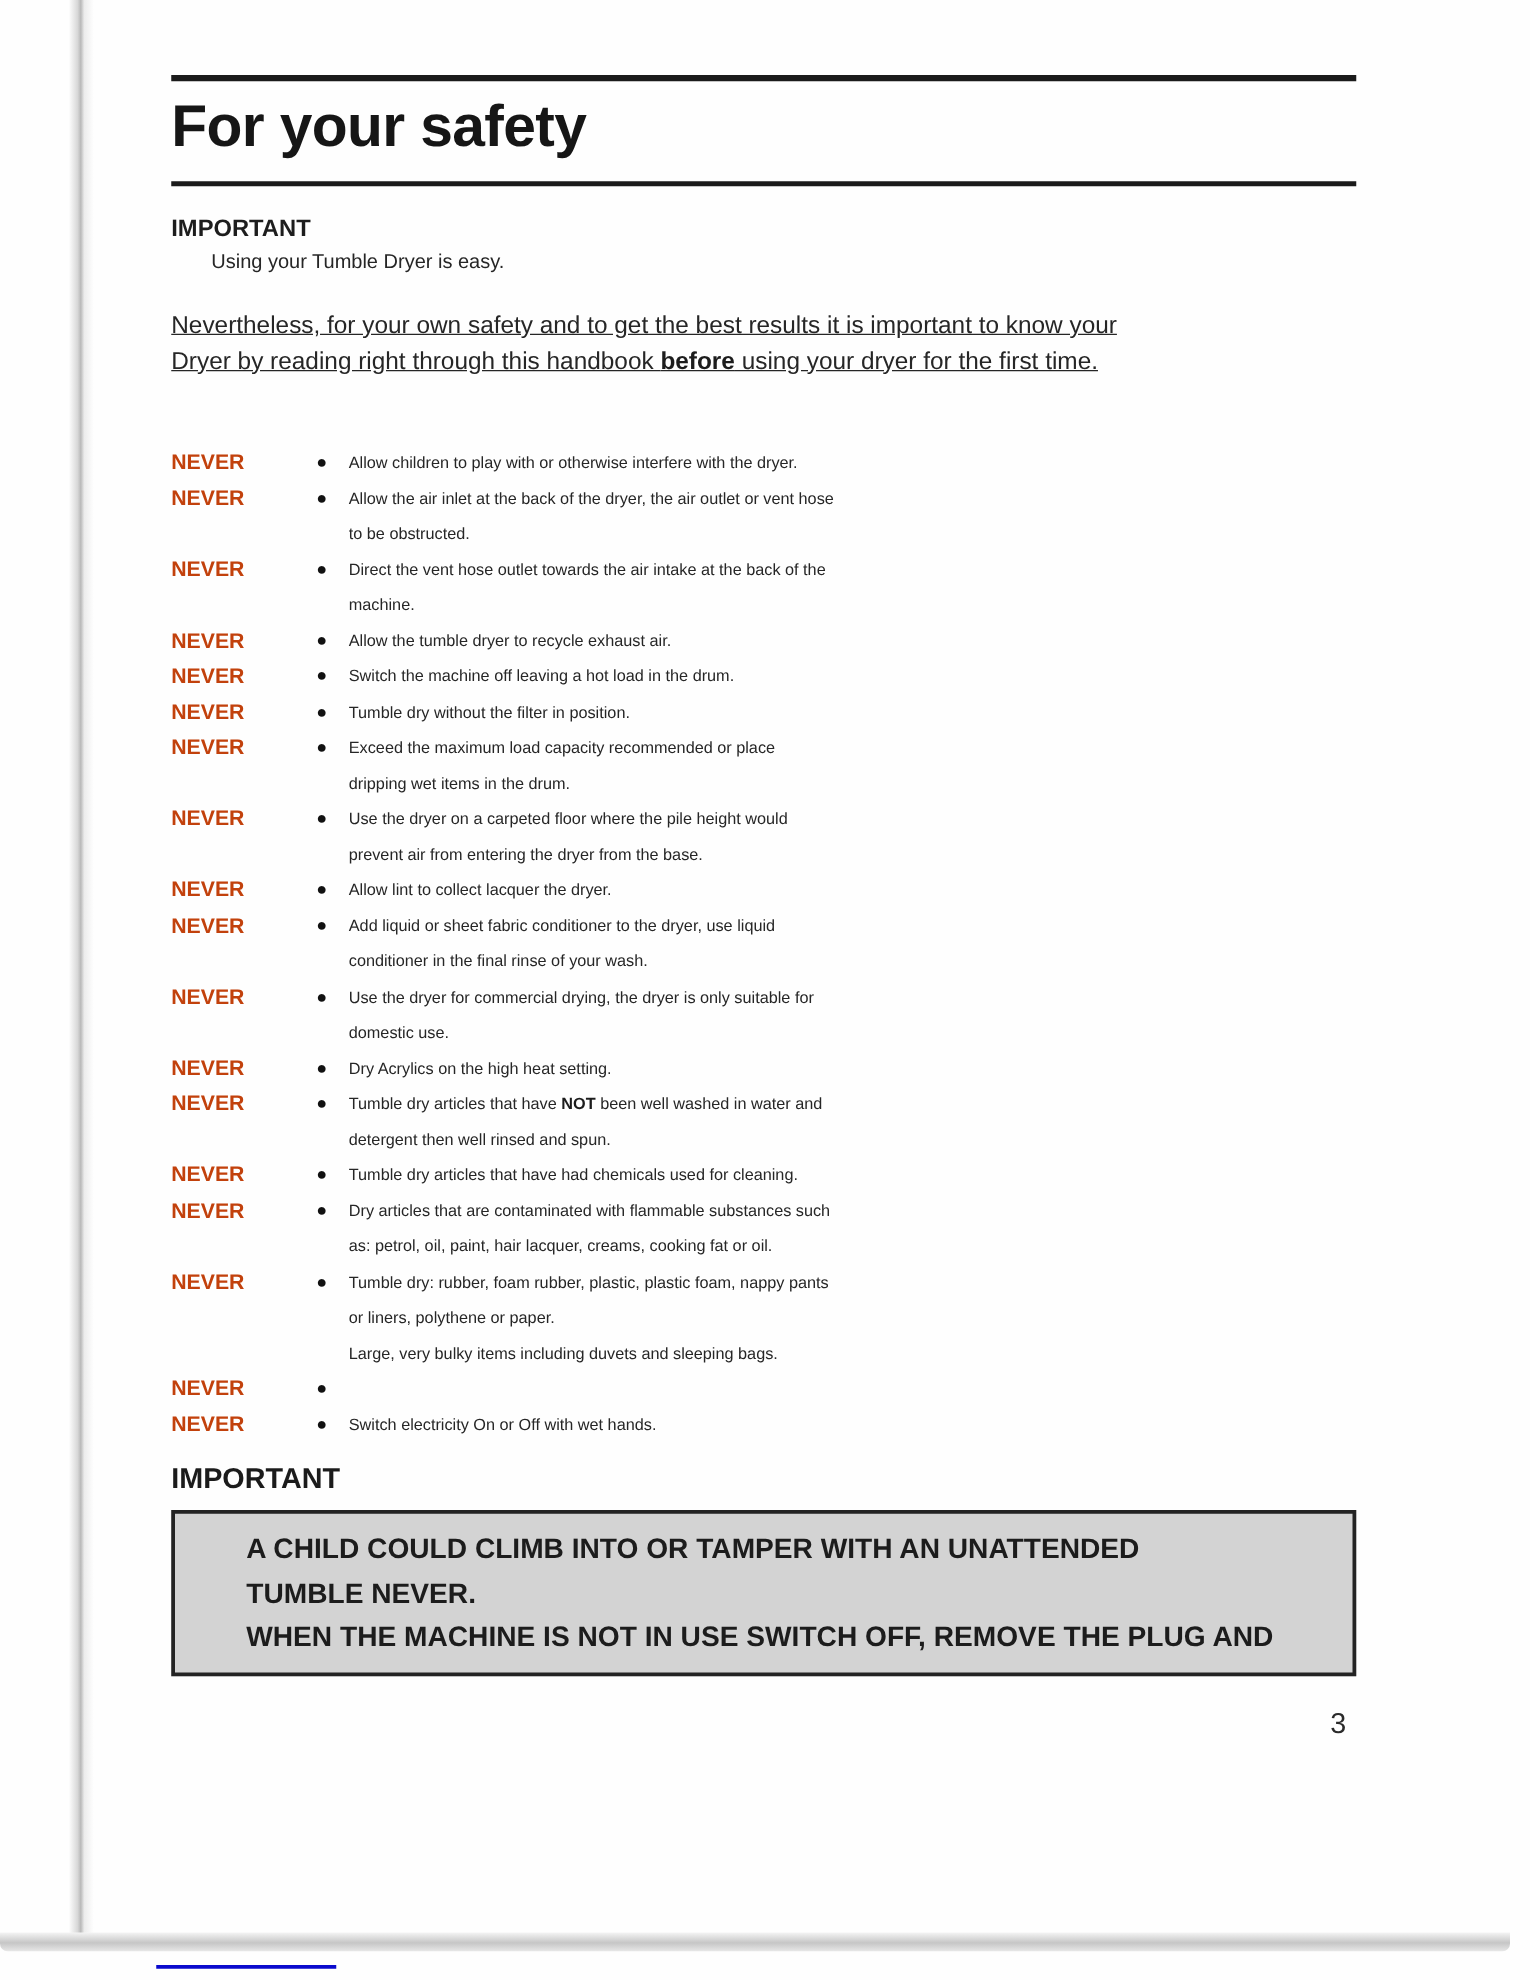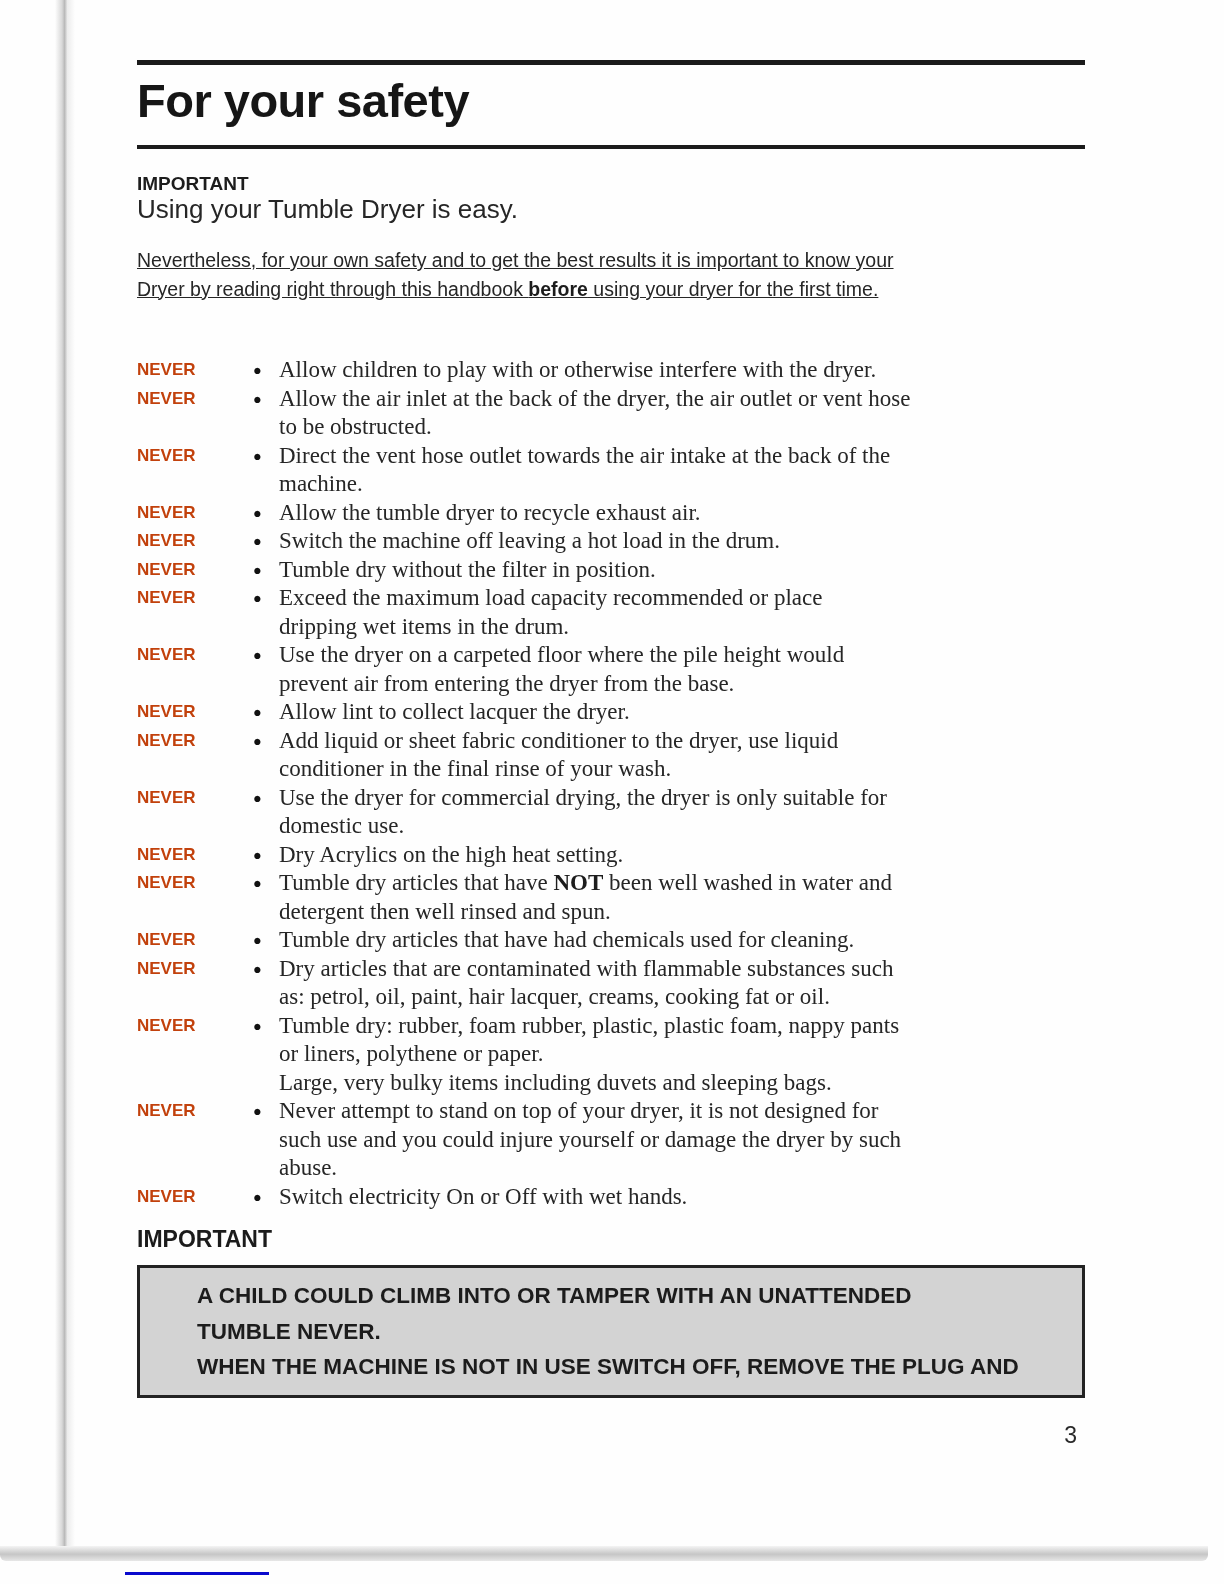--- a/index.html
+++ b/index.html
@@ -40,35 +40,35 @@
   h1.title{
     margin:9px 0 0 0;
     font-size:47px;line-height:54px;
     font-weight:700;letter-spacing:-0.5px;
     color:#161616;
   }
   .important1{
     margin-top:23px;
     font-size:19px;line-height:24px;font-weight:700;color:#1d1d1d;
   }
-  .intro-line{font-size:26px;line-height:27px;color:#262626;}
+  .intro-line{font-size:16px;line-height:27px;color:#262626;margin-left:32px;}
   .intro-para{margin:23px 0 0 0;font-size:19.5px;line-height:28.5px;color:#262626;text-decoration:underline;}
   .intro-para div{white-space:nowrap;}
   
   .never-list{margin-top:53px;}
   .never-row{display:flex;align-items:flex-start;}
   .never-label{
     flex:0 0 78px;
     font-weight:700;font-size:17px;line-height:28.5px;color:#c2410c;
   }
   .never-bullet{
     flex:0 0 26px;margin-left:38px;
     font-size:14.5px;line-height:28.5px;color:#111111;
   }
-  .never-text{flex:1;min-width:0;font-size:23px;line-height:28.5px;color:#262626;font-family:Liberation Serif, serif;}
+  .never-text{flex:1;min-width:0;font-size:13px;line-height:28.5px;color:#262626;}
   .never-text .tline{white-space:nowrap;}
   .never-text b, .intro-para b{color:#1c1c1c;}
   
   .important2{
     margin-top:13px;
     font-size:23px;line-height:30px;font-weight:700;color:#1b1b1b;
   }
   .warning-box{
     margin-top:11px;
     border:3px solid var(--box-border,#232323);
@@ -224,25 +224,20 @@
           <span class="never-bullet">●</span>
           <div class="never-text">
             <div class="tline">Tumble dry: rubber, foam rubber, plastic, plastic foam, nappy pants</div>
             <div class="tline">or liners, polythene or paper.</div>
             <div class="tline">Large, very  bulky items including duvets and sleeping bags.</div>
           </div>
         </div>
         <div class="never-row">
           <span class="never-label">NEVER</span>
           <span class="never-bullet">●</span>
-          <div class="never-text">
-            <div class="tline">Never attempt to stand on top of your dryer, it is not designed for</div>
-            <div class="tline">such use and you could injure yourself or damage the dryer by such</div>
-            <div class="tline">abuse.</div>
-          </div>
         </div>
         <div class="never-row">
           <span class="never-label">NEVER</span>
           <span class="never-bullet">●</span>
           <div class="never-text">
             <div class="tline">Switch electricity On or Off with wet hands.</div>
           </div>
         </div>
       </div>
 

